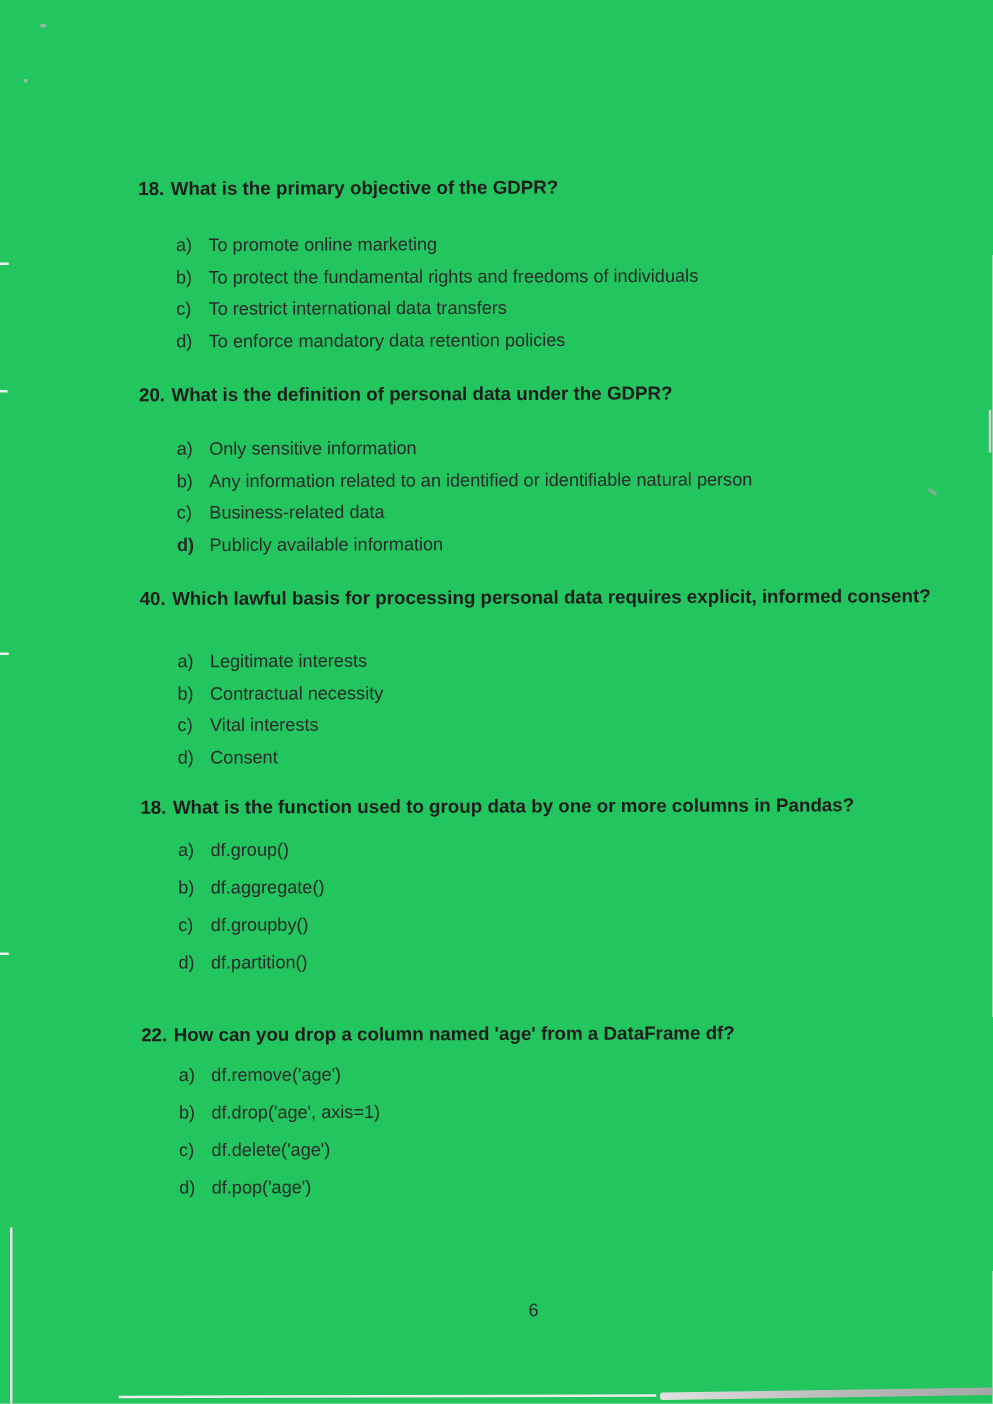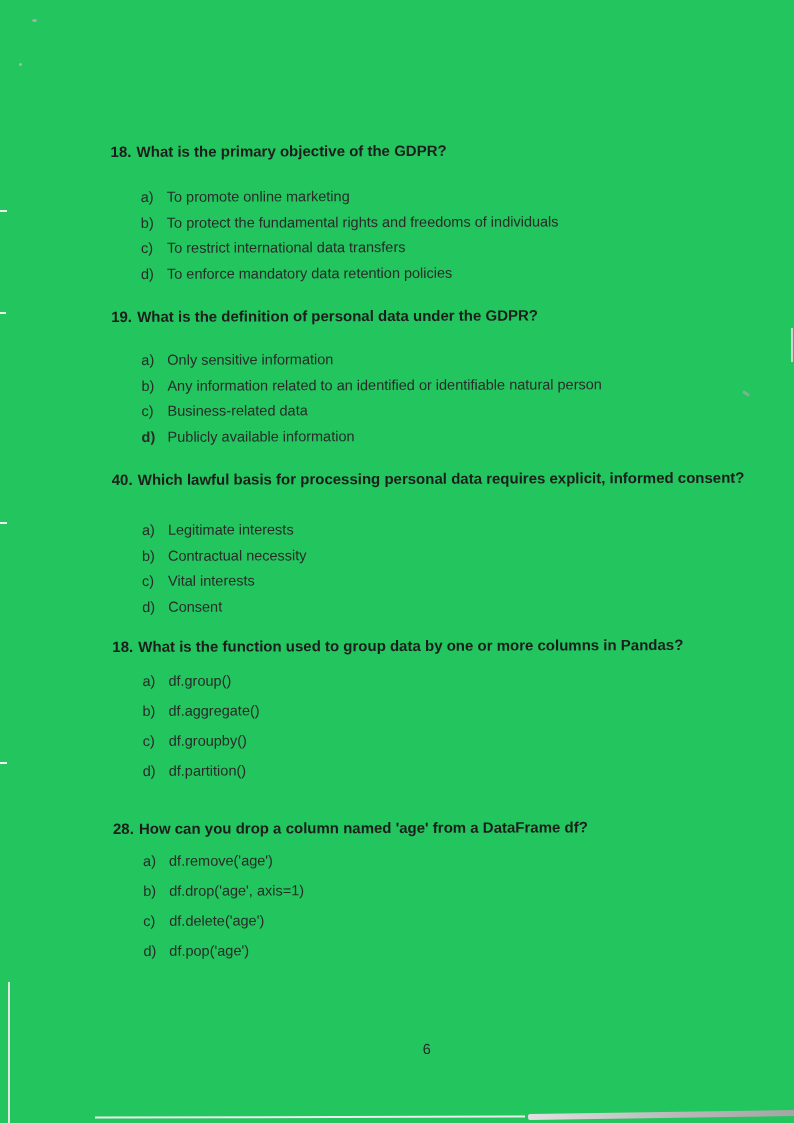--- a/index.html
+++ b/index.html
@@ -98,21 +98,21 @@
         </div>
         <div class="opt">
           <span class="opt-letter">d)</span>
           <span class="opt-text">To enforce mandatory data retention policies</span>
         </div>
       </div>
     </div>
 
     <div class="q q19">
       <div class="q-head">
-        <span class="q-num">19.</span>
+        <span class="q-num">20.</span>
         <span class="q-title">What is the definition of personal data under the GDPR?</span>
       </div>
       <div class="opts">
         <div class="opt">
           <span class="opt-letter">a)</span>
           <span class="opt-text">Only sensitive information</span>
         </div>
         <div class="opt">
           <span class="opt-letter">b)</span>
           <span class="opt-text">Any information related to an identified or identifiable natural person</span>
@@ -173,21 +173,21 @@
         </div>
         <div class="opt">
           <span class="opt-letter">d)</span>
           <span class="opt-text">df.partition()</span>
         </div>
       </div>
     </div>
 
     <div class="q q22 wide">
       <div class="q-head">
-        <span class="q-num">28.</span>
+        <span class="q-num">22.</span>
         <span class="q-title">How can you drop a column named 'age' from a DataFrame df?</span>
       </div>
       <div class="opts">
         <div class="opt">
           <span class="opt-letter">a)</span>
           <span class="opt-text">df.remove('age')</span>
         </div>
         <div class="opt">
           <span class="opt-letter">b)</span>
           <span class="opt-text">df.drop('age', axis=1)</span>

